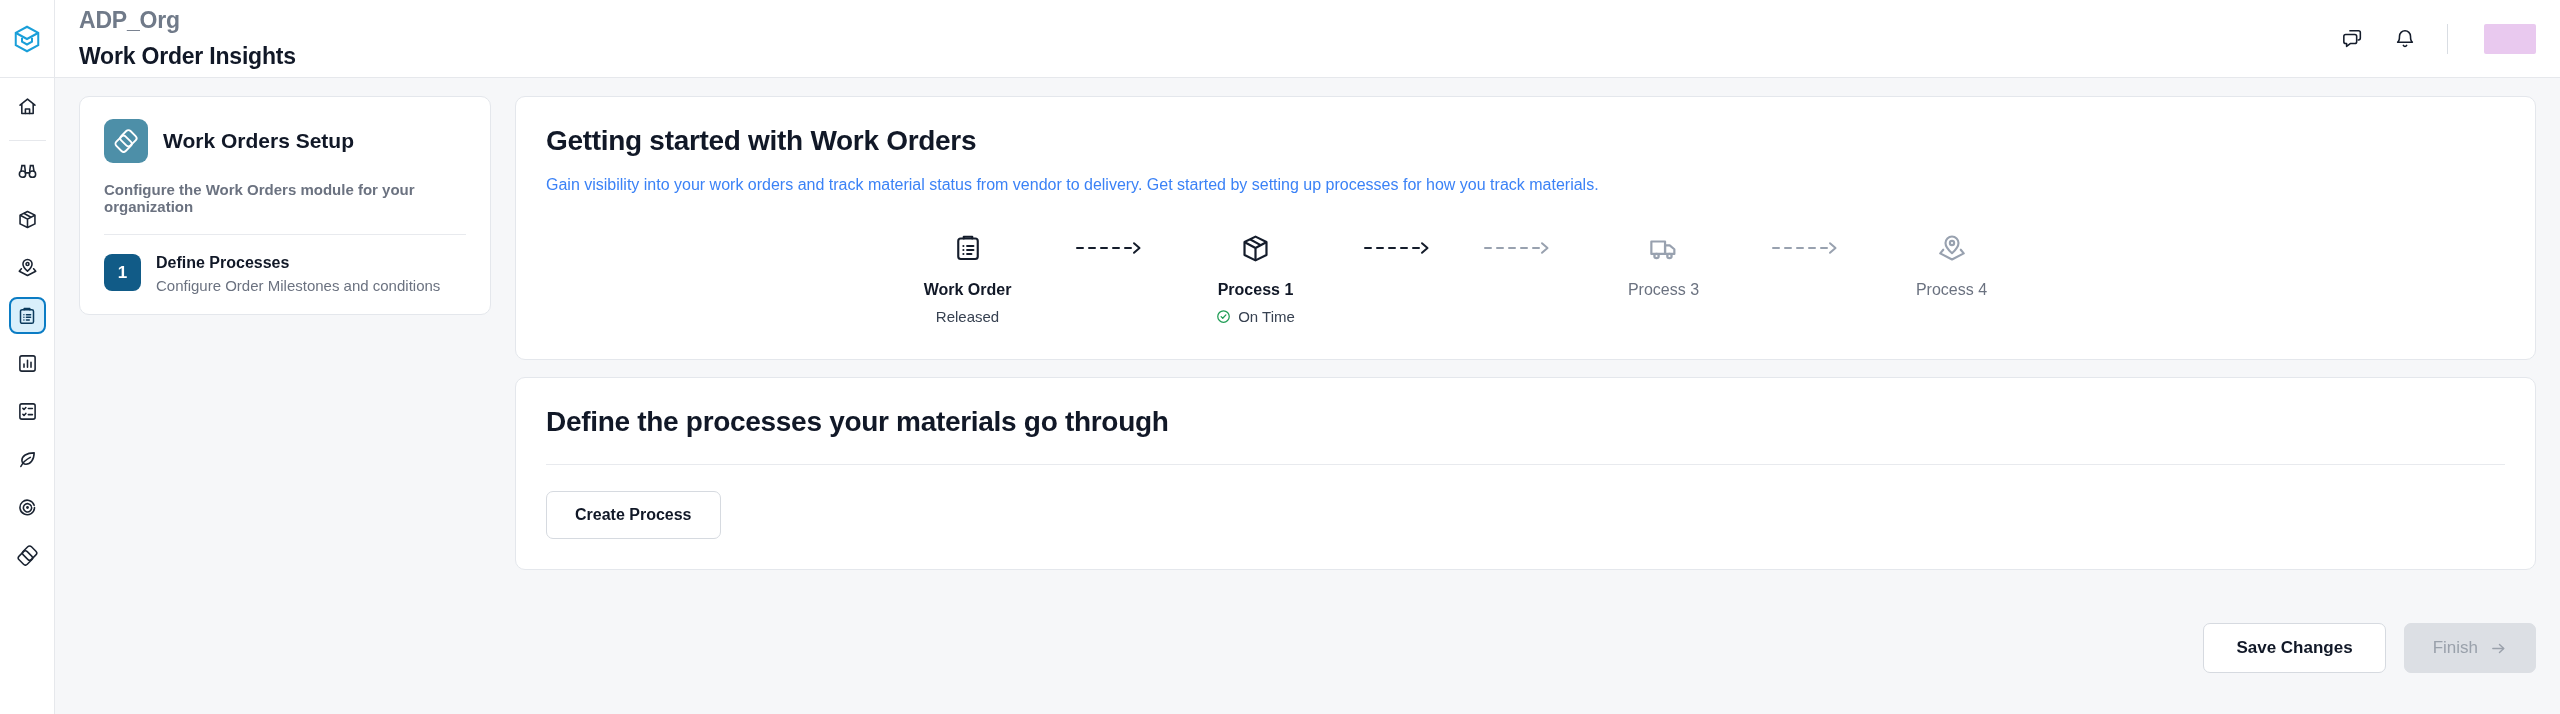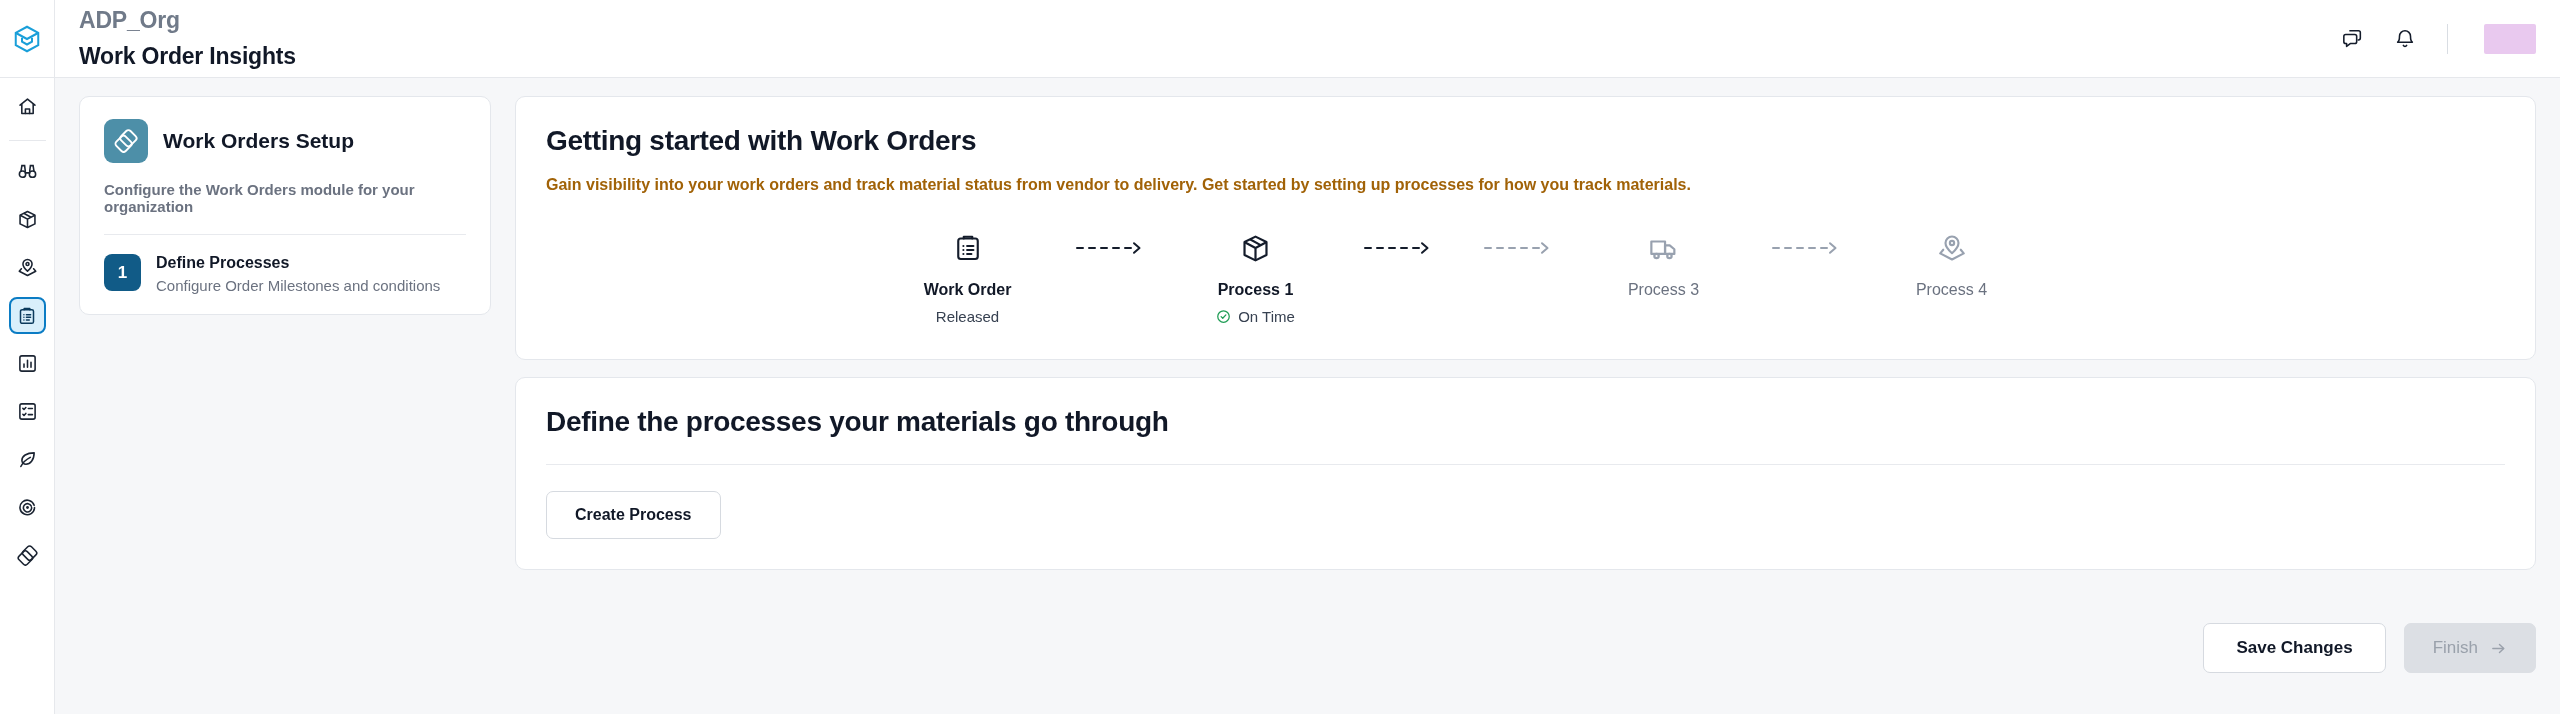--- a/index.html
+++ b/index.html
@@ -91,21 +91,21 @@
   
   .right-col { flex: 1; min-width: 0; display: flex; flex-direction: column; gap: 17px; }
   .panel {
     background: #ffffff;
     border: 1px solid #e4e7ec;
     border-radius: 10px;
   }
 
   .panel-getting { padding: 28px 42px 34px 30px; }
   .h-big { font-size: 28px; font-weight: bold; color: #111827; letter-spacing: -0.3px; }
-  .p-sub { font-size: 16px; color: #a16207; margin-top: 19px; font-weight: bold; }
+  .p-sub { font-size: 16px; color: #3b82f6; margin-top: 19px; }
 
   
   .flow { display: flex; align-items: flex-start; justify-content: center; margin-top: 33px; padding-right: 120px; }
   .flow-node { display: flex; flex-direction: column; align-items: center; width: 168px; }
   .flow-icon { height: 42px; display: flex; align-items: center; justify-content: center; color: #141c2b; }
   .flow-icon.muted { color: #98a1af; }
   .flow-label { font-size: 16px; font-weight: bold; color: #111827; margin-top: 12px; white-space: nowrap; }
   .flow-label.muted { color: #6b7280; font-weight: normal; }
   .flow-status { font-size: 15px; margin-top: 9px; display: flex; align-items: center; gap: 7px; white-space: nowrap; }
   .flow-status.plain { color: #374151; }

